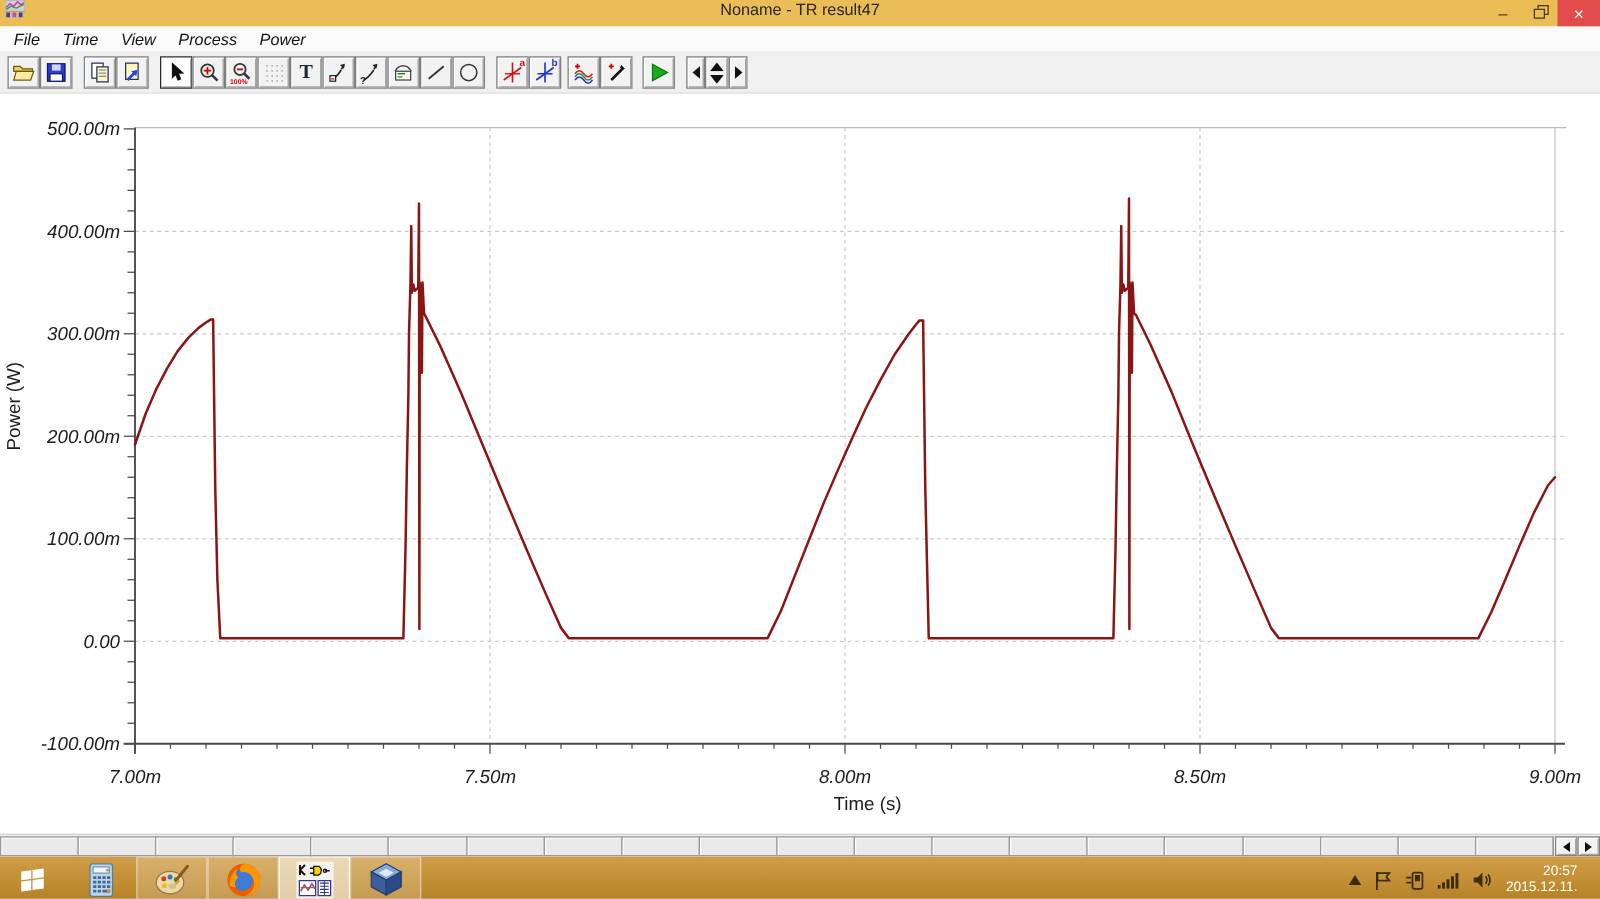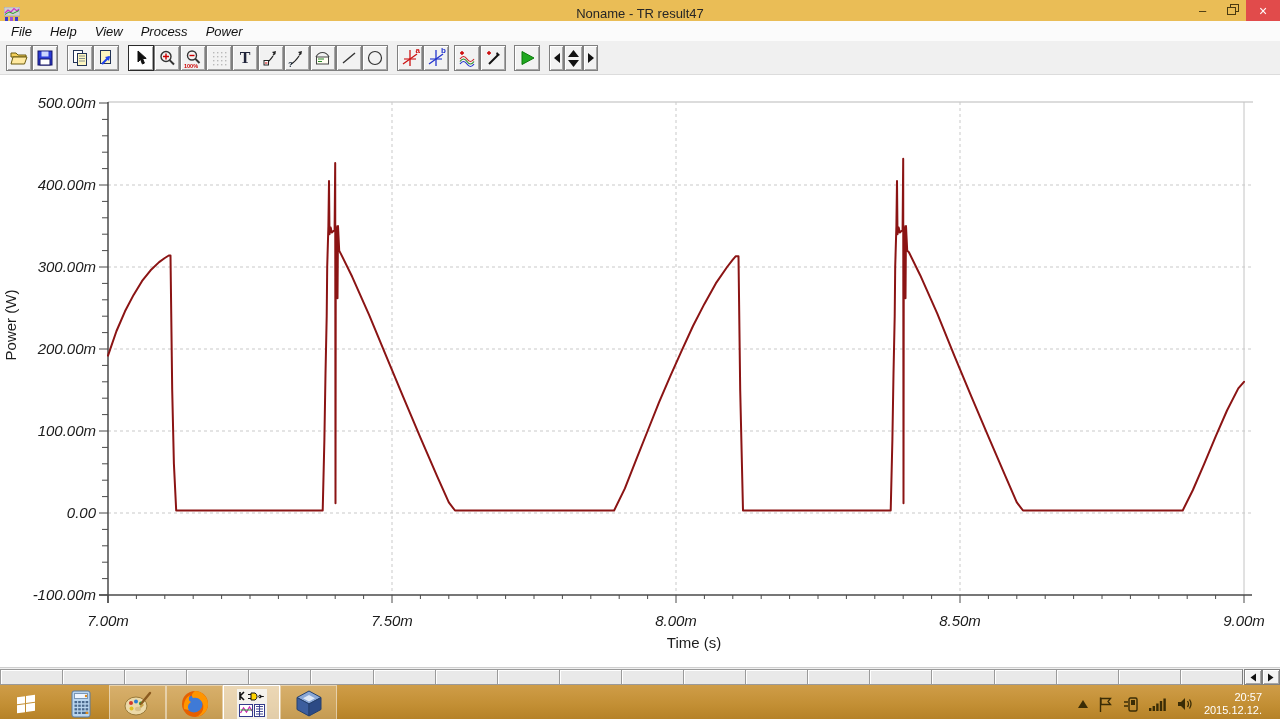--- a/index.html
+++ b/index.html
@@ -1,20 +1,20 @@
 <!DOCTYPE html>
 <html><head>
 <meta charset="utf-8">
 <style>
   html,body{margin:0;padding:0;width:1280px;height:719px;overflow:hidden;
     font-family:"Liberation Sans","DejaVu Sans",sans-serif;background:#fff;}
   *{box-sizing:border-box;}
 
   
-  .titlebar{height:21px;background:#eabd56;display:flex;align-items:flex-end;position:relative;}
+  .titlebar{height:21px;background:#eabd56;display:flex;align-items:flex-start;position:relative;}
   .app-icon{width:16px;height:14px;margin-left:4px;}
   .title-text{position:absolute;left:0;right:0;text-align:center;font-size:13px;color:#262626;}
   .win-controls{margin-left:auto;display:flex;height:100%;position:relative;z-index:2;}
   .win-btn{width:29px;height:100%;display:flex;align-items:center;justify-content:center;
     font-size:13px;color:#3c2f0c;}
   .win-btn.close{width:34px;background:#e14b4b;color:#fff;font-size:14px;}
   .restore-glyph{position:relative;width:10px;height:9px;}
   .restore-glyph::before{content:"";position:absolute;left:3px;top:-2px;width:7px;height:6px;border:1px solid #4a3a10;}
   .restore-glyph::after{content:"";position:absolute;left:0;top:1px;width:7px;height:6px;border:1px solid #4a3a10;background:#eabd56;}
 
@@ -84,21 +84,21 @@
     <div class="win-btn">–</div>
     <div class="win-btn">
         <span class="restore-glyph"></span>
       </div>
     <div class="win-btn close">×</div>
   </div>
 </div>
 
 <div class="menubar">
     <div class="menu-item">File</div>
-    <div class="menu-item">Help</div>
+    <div class="menu-item">Time</div>
     <div class="menu-item">View</div>
     <div class="menu-item">Process</div>
     <div class="menu-item">Power</div>
   </div>
 
 <div class="toolbar">
   <div class="tgroup">
     <div class="tbtn">
       <svg width="20" height="20" viewBox="0 0 20 20">
         <path d="M2 5 h5 l2 2 h8 v2 h-15 z" fill="#f2cf5b" stroke="#6b5b10" stroke-width="1"></path>
@@ -512,16 +512,16 @@
         <rect x="10.8" y="3" width="2.4" height="10"></rect>
         <rect x="14.4" y="0.5" width="2.4" height="12.5"></rect>
       </g>
     </svg>
     <svg width="16" height="14" viewBox="0 0 16 14">
       <path d="M1 5 h3 l4 -4 v12 l-4 -4 h-3 z" fill="#3a2c06"></path>
       <path d="M10.5 4 q2 3 0 6 M12.5 2.5 q3 4.5 0 9" fill="none" stroke="#3a2c06" stroke-width="1.3"></path>
     </svg>
     <div class="clock">
       <div>20:57</div>
-      <div>2015.12.12.</div>
+      <div>2015.12.11.</div>
     </div>
   </div>
 </div>
 
 </body></html>

